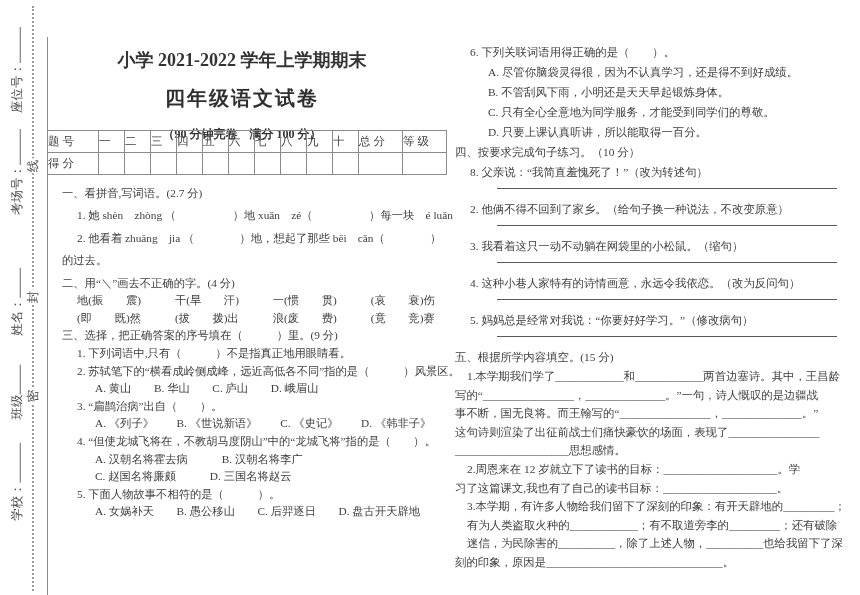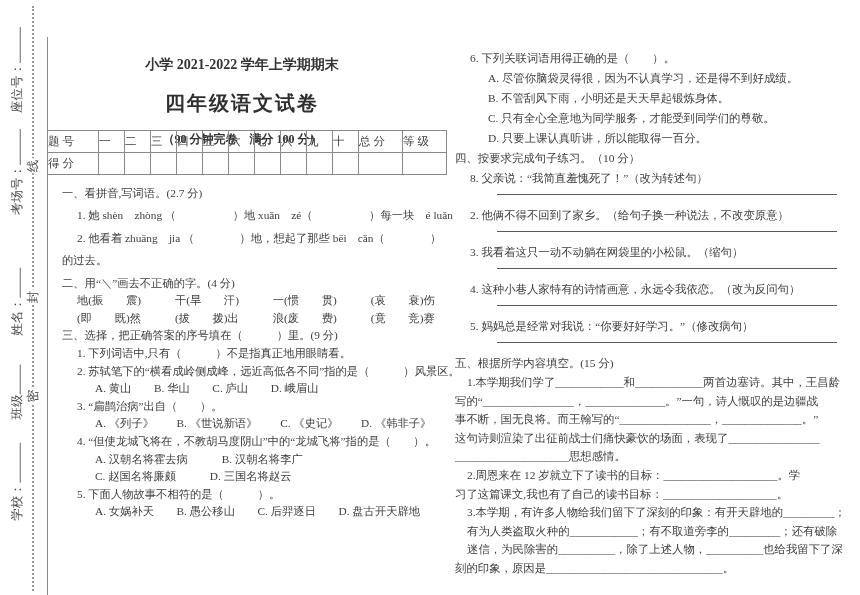--- a/index.html
+++ b/index.html
@@ -11,38 +11,38 @@
   .seal-solid{position:absolute;left:47px;top:37px;bottom:0;width:1px;background:#8a8a8a;}
   .seal-char{position:absolute;left:33px;transform:translate(-50%,-50%) rotate(-90deg);
              background:#fff;padding:4px 1px;font-size:12.5px;color:#4a4a4a;line-height:1;}
   .seal-field{position:absolute;left:17px;transform:translate(-50%,-50%) rotate(-90deg);
               white-space:nowrap;font-size:12.5px;color:#4a4a4a;line-height:1;}
   .seal-field .u{display:inline-block;height:3px;border-bottom:1px solid #6a6a6a;vertical-align:baseline;}
   .u30{width:30px}.u36{width:36px}.u40{width:40px}
 
   
   .header{position:absolute;left:47px;top:40px;width:390px;text-align:center;}
-  .header .t1{font-size:14px;font-weight:bold;margin:16px;color:#333;}
+  .header .t1{font-size:18px;font-weight:bold;margin:8px;color:#333;}
   .header .t2{font-size:20px;font-weight:bold;margin:13px 0 0;letter-spacing:2px;color:#2f2f2f;}
   .header .t3{font-size:12px;font-weight:bold;margin:14px 0 0;color:#333;}
 
   
   table.score{position:absolute;left:47px;top:130px;border-collapse:collapse;table-layout:fixed;}
   table.score td{border:1px solid #8a8a8a;height:21px;text-align:left;vertical-align:middle;
                  font-size:11.5px;padding:0;color:#3d3d3d;}
   td.c-lab{width:50px}td.c-n{width:25px}td.c-w{width:43px}
 
   
   .col{position:absolute;}
   .col p{margin:0;white-space:nowrap;}
   .col-left{left:62px;top:182px;width:380px;font-size:11.3px;}
   .col-left p{line-height:17.6px;}
   .col-left p.g1{line-height:22.4px;}
   .col-left p.secgap{margin-top:3px;}
-  .col-right{left:455px;top:48px;width:382px;font-size:11.4px;}
+  .col-right{left:455px;top:42px;width:382px;font-size:11.4px;}
   .col-right p{line-height:20px;}
   .col-right .s5 p{line-height:18.6px;}
   .i1{padding-left:15px;}
   .i1s{padding-left:12px;}
   .i2{padding-left:33px;}
   .sec{font-weight:normal;}
   .ans{height:2px;border-bottom:1px solid #5a5a5a;margin:4px 0 10px 42px;}
 </style>
 </head>
 <body>

